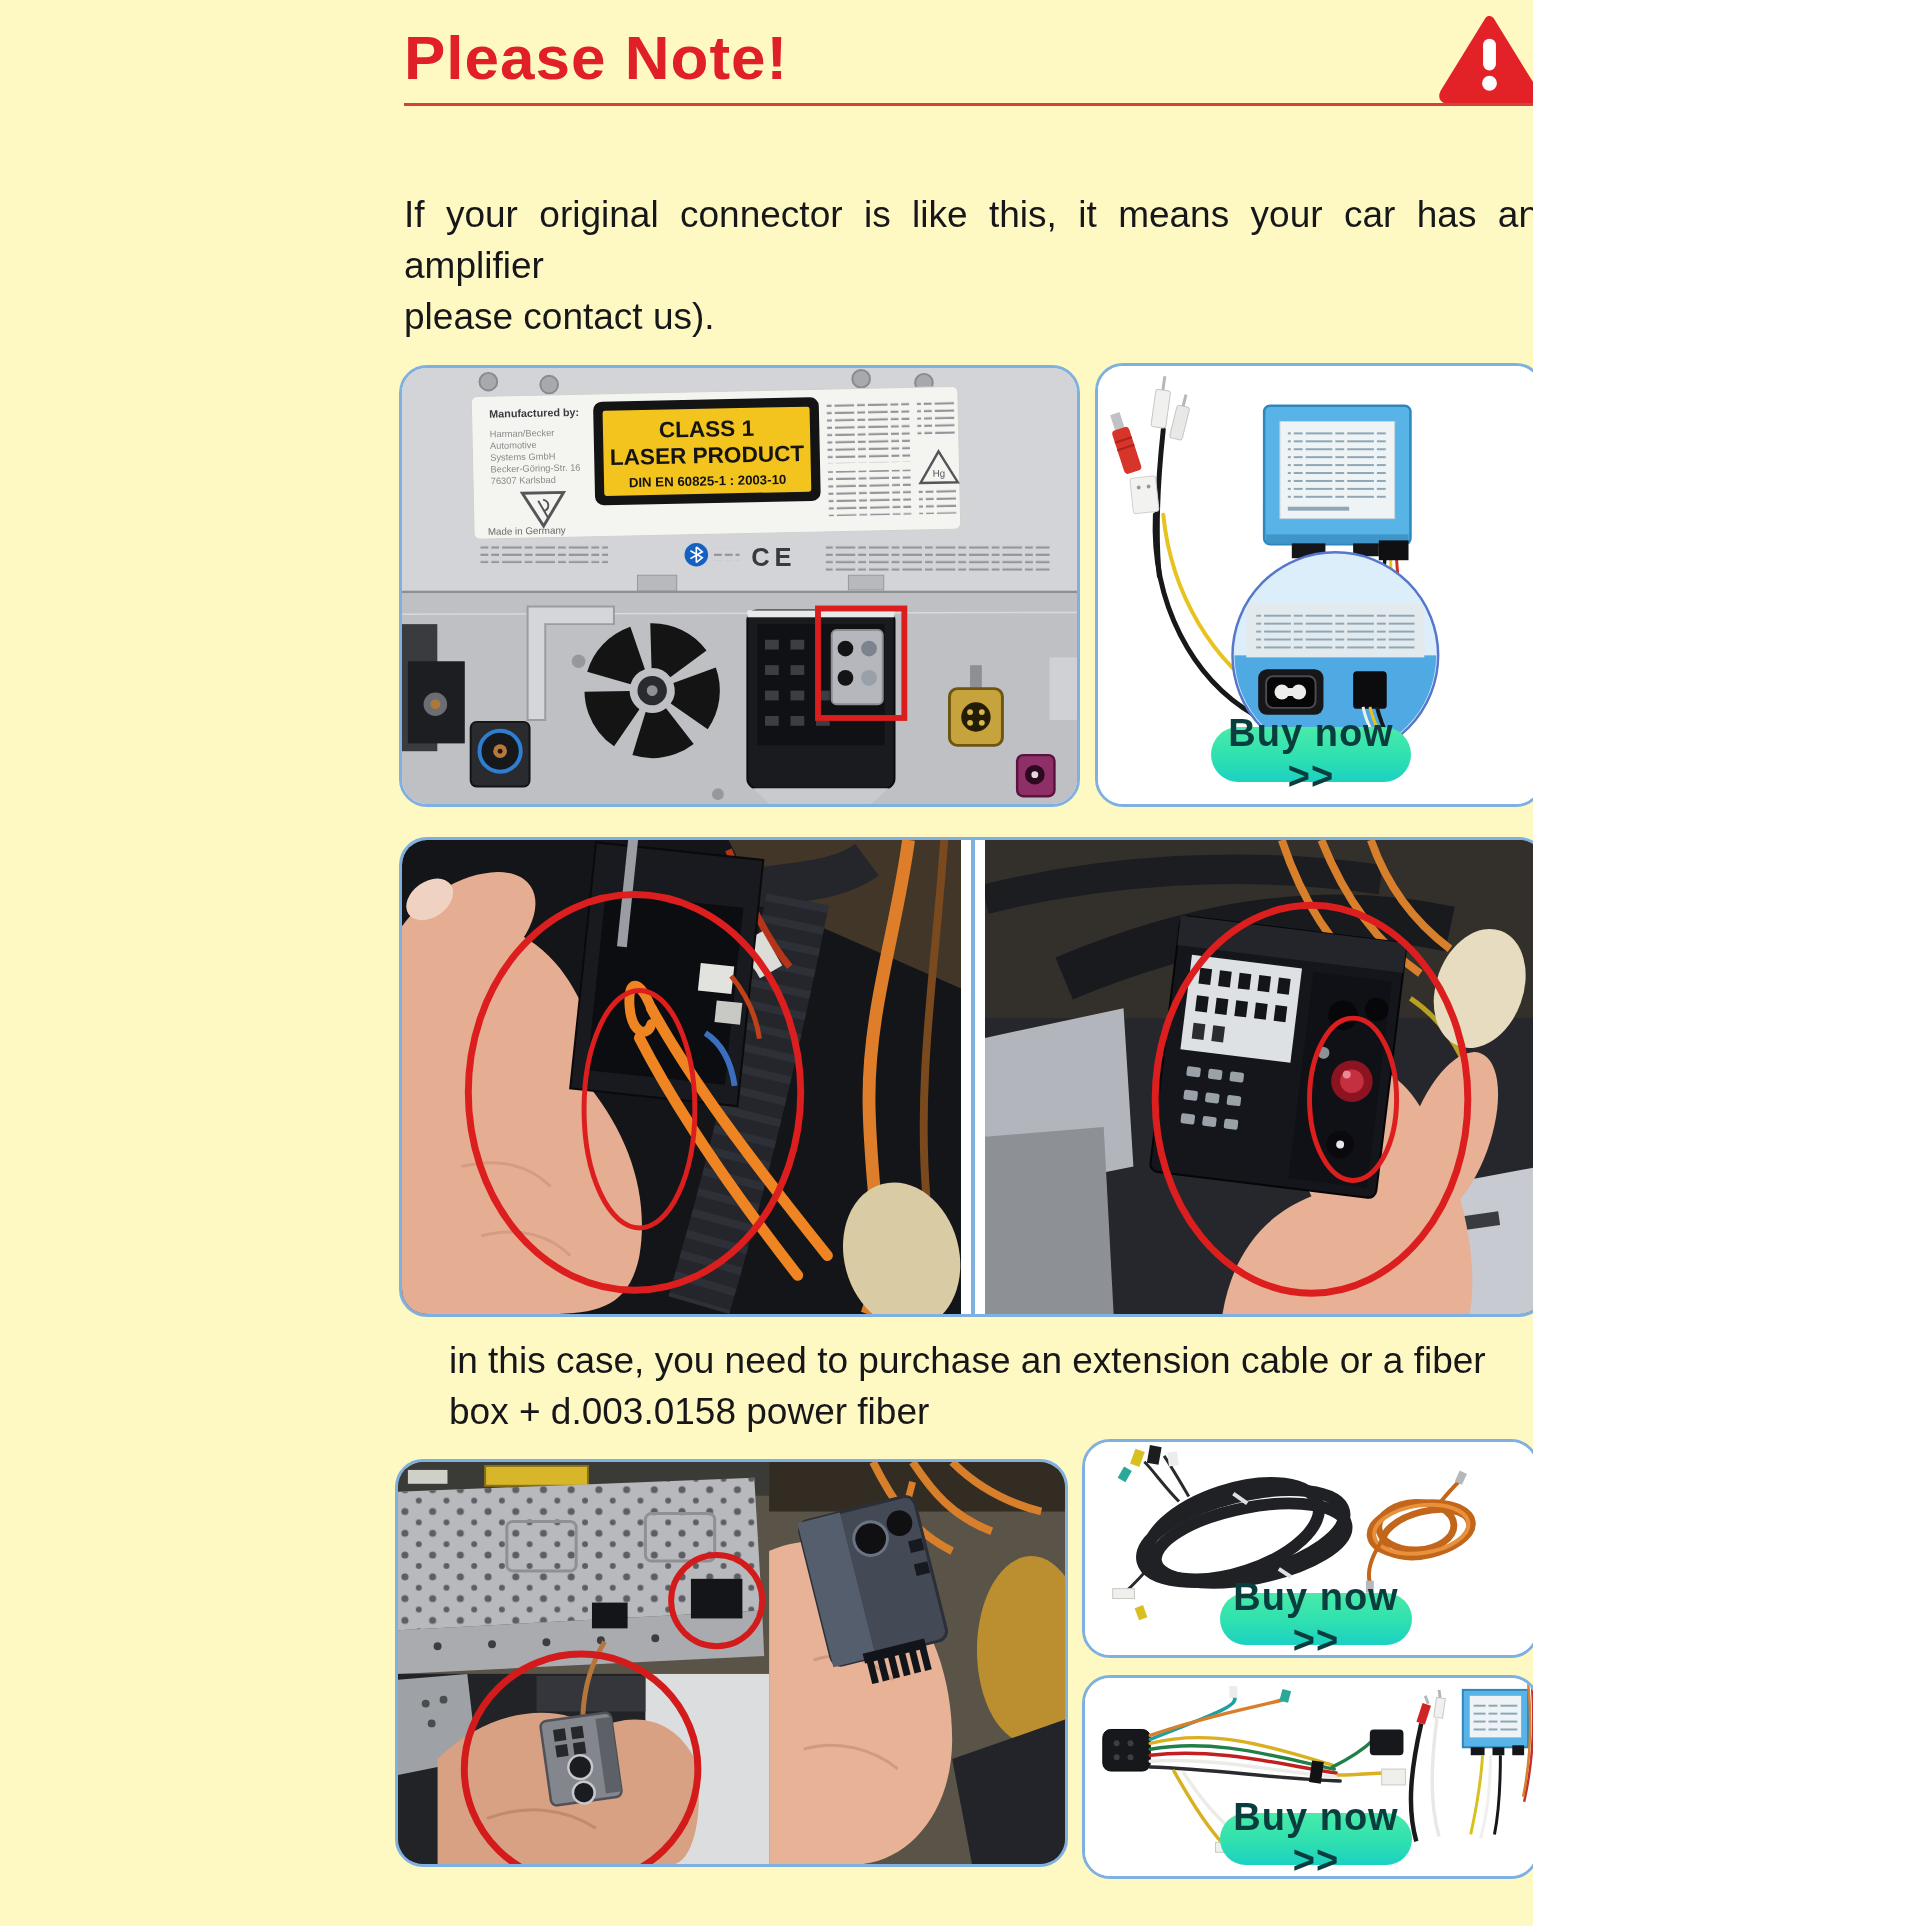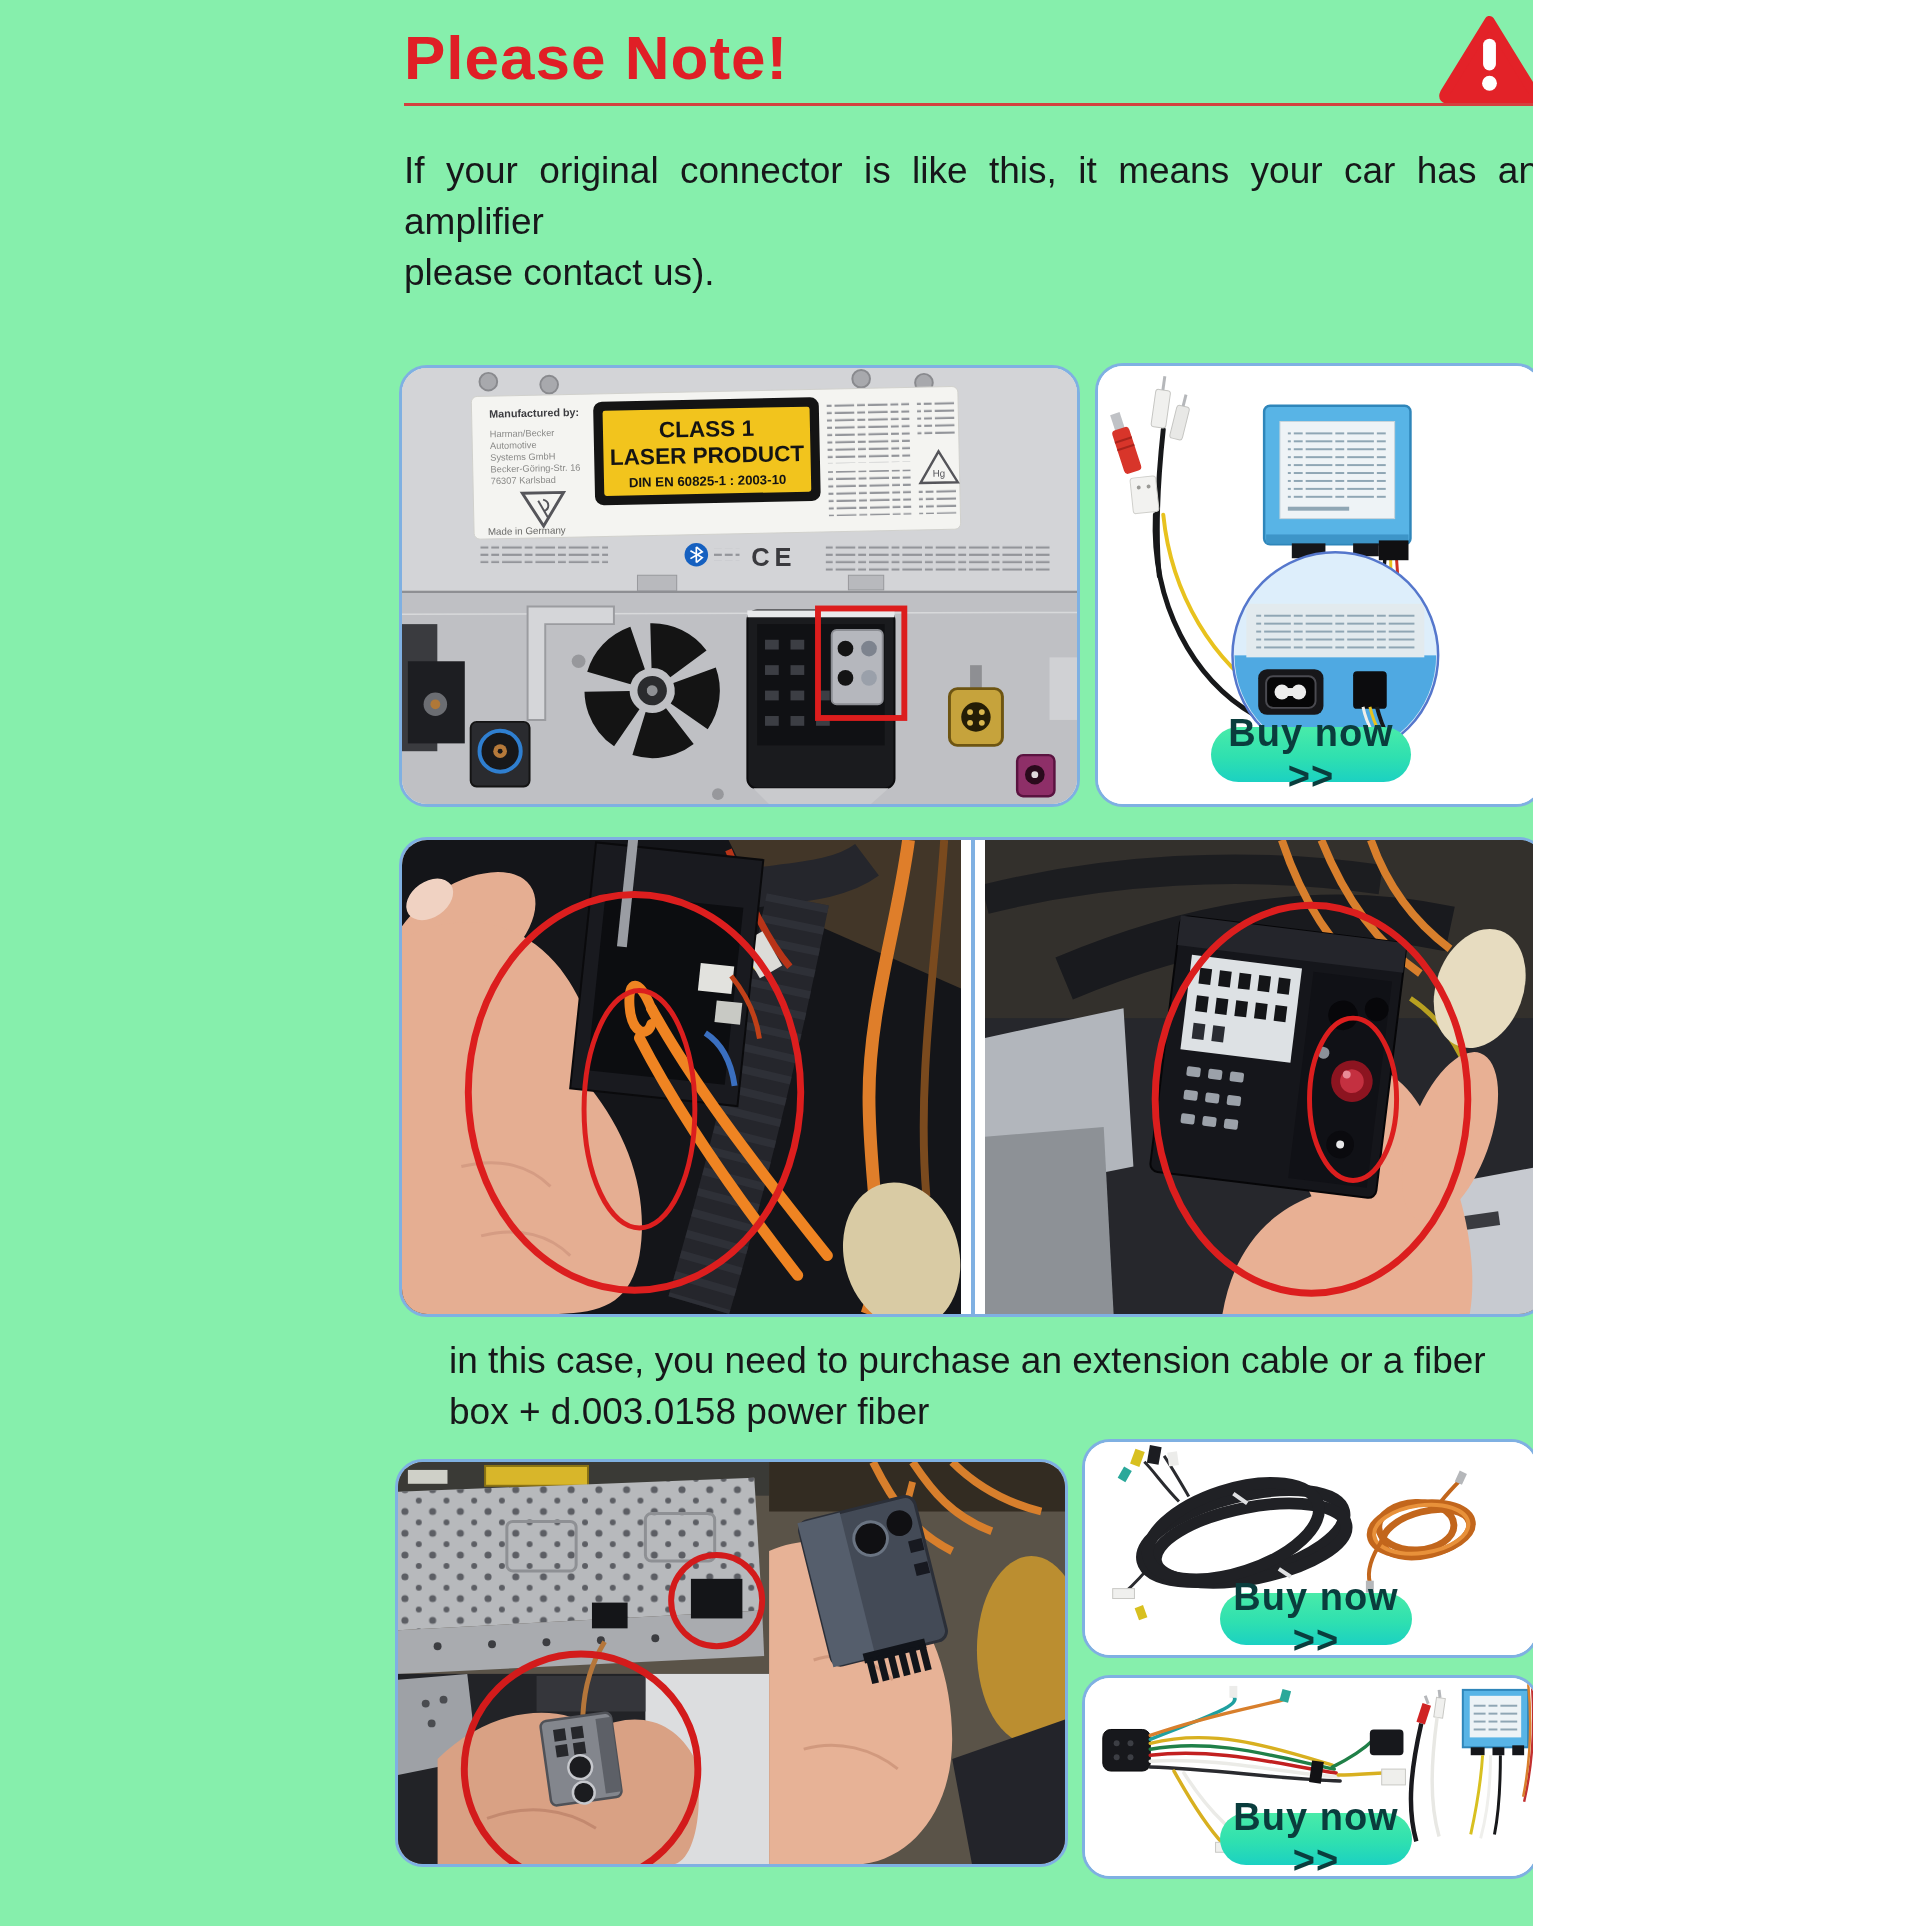--- a/index.html
+++ b/index.html
@@ -7,29 +7,29 @@
     --underline:#d4403e;
     --border-blue:#7fb0e2;
     --hl-red:#dc1d1d;
     --buy-top:#49eba9;
     --buy-bottom:#1bd1c2;
     --buy-text:#0a3d3d;
   }
   *{margin:0;padding:0;box-sizing:border-box;}
   html,body{background:#ffffff;}
   body{font-family:"Liberation Sans",sans-serif;}
-  .page{position:relative;width:1533px;height:1927px;background:#86efac;overflow:hidden;}
+  .page{position:relative;width:1533px;height:1927px;background:#fef9c3;overflow:hidden;}
 
   .title{position:absolute;left:404px;top:22px;font-size:62px;font-weight:700;color:var(--red);letter-spacing:1px;}
   .warn-icon{position:absolute;left:1438px;top:14px;width:103px;height:91px;}
   .rule{position:absolute;left:404px;top:103px;width:1135px;height:3px;background:var(--underline);}
 
   .intro{position:absolute;left:404px;top:145px;width:1135px;color:#17171a;font-size:37px;line-height:51px;}
   .intro .line{white-space:nowrap;}
-  .intro .just{white-space:normal;text-align:justify;text-align-last:justify;}
+  .intro .just{white-space:normal;text-align:justify;text-align-last:justify;margin-top:44px;}
 
   .panel{position:absolute;border:3px solid var(--border-blue);border-radius:28px;background:#fff;overflow:hidden;}
   .p1l{left:399px;top:365px;width:681px;height:442px;}
   .p1r{left:1095px;top:363px;width:449px;height:444px;}
   .p2 {left:399px;top:837px;width:1148px;height:480px;}
   .p3l{left:395px;top:1459px;width:673px;height:408px;}
   .p3ra{left:1082px;top:1439px;width:457px;height:219px;}
   .p3rb{left:1082px;top:1675px;width:457px;height:204px;}
 
   .panel svg.fill{position:absolute;left:0;top:0;width:100%;height:100%;}

